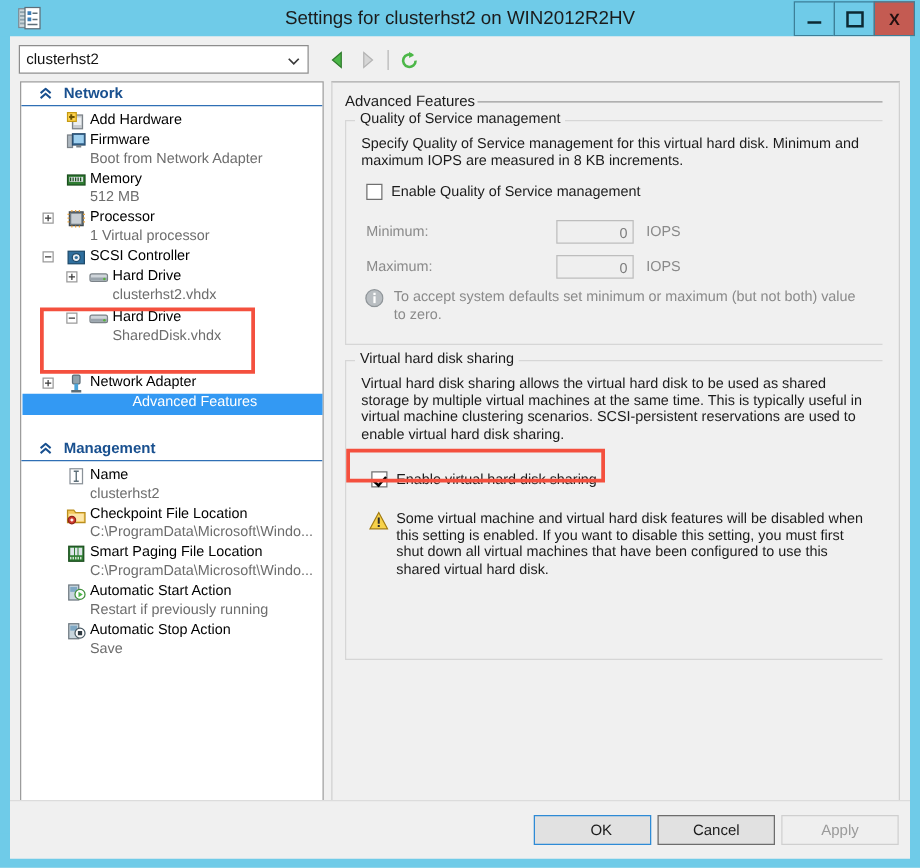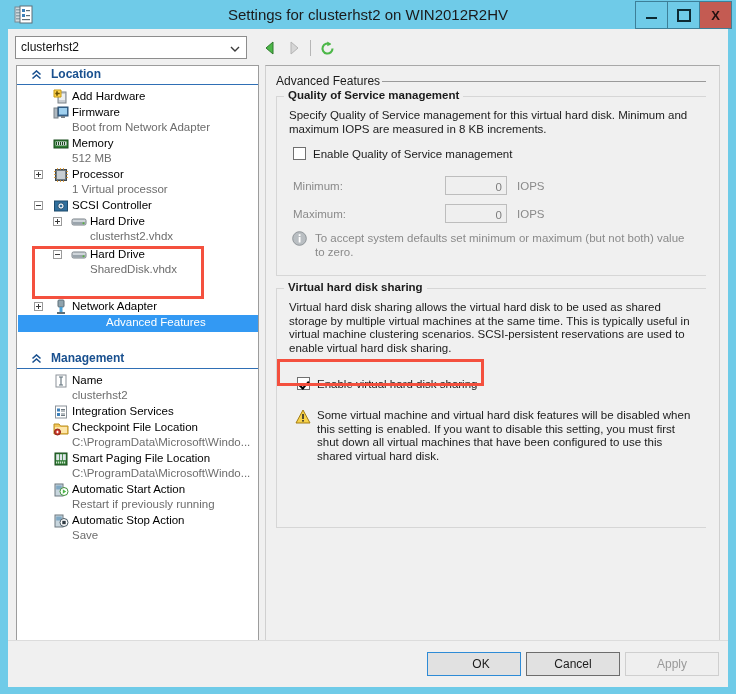--- a/index.html
+++ b/index.html
@@ -102,21 +102,21 @@
     position:absolute;left:10px;top:8px;font-size:12px;color:#1b1b1b;
   }
   .pane-rule{position:absolute;left:116px;top:15px;right:10px;height:1px;background:#9a9a9a;}
 
   .group{
     position:absolute;border:1px solid #d6d6d6;box-sizing:border-box;
     background:transparent;
   }
   .group-legend{
     position:absolute;top:-8px;left:7px;background:#f0f0f0;
-    padding:0 4px;font-size:11.5px;color:#1b1b1b;font-weight:bold;
+    padding:0 4px;font-size:11.5px;color:#1b1b1b;
   }
   .para{position:absolute;font-size:11.5px;color:#1b1b1b;line-height:13.5px;}
   .para.muted{color:#8a8a8a;}
   .cbrow{position:absolute;display:flex;align-items:center;cursor:pointer;text-align:center;}
   .cbox{
     width:13px;height:13px;border:1px solid #6f6f6f;background:#fff;
     box-sizing:border-box;position:relative;flex:0 0 auto;
   }
   .cbox.checked::after{
     content:"";position:absolute;left:3px;top:1px;width:4px;height:8px;
@@ -223,21 +223,21 @@
   <div class="tree">
 
     <div style="position:absolute;left:0;top:0;width:241px;">
       <div class="section">
         <span class="chevup">
           <svg width="11" height="11" viewBox="0 0 11 11">
             <path d="M1.5 4.5 L5.5 1 L9.5 4.5" stroke="#19508f" stroke-width="1.6" fill="none"></path>
             <path d="M1.5 8.5 L5.5 5 L9.5 8.5" stroke="#19508f" stroke-width="1.6" fill="none"></path>
           </svg>
         </span>
-        <span class="lbl">Location</span>
+        <span class="lbl">Network</span>
       </div>
 
       <div class="row" style="margin-top:4px">
         <span class="ico">
           <svg width="16" height="16" viewBox="0 0 16 16">
             <rect x="5" y="3" width="8" height="11" fill="#c9cdd1" stroke="#7b8288"></rect>
             <rect x="6" y="5" width="6" height="6" fill="#eceff1"></rect>
             <path d="M1 1 h7 v7 h-7 z" fill="#ffd34e" stroke="#c59a12"></path>
             <path d="M4 2.3 v4.4 M2.3 4.5 h4.4" stroke="#6b5200" stroke-width="1.6"></path>
           </svg>
@@ -396,31 +396,20 @@
             <rect x="3" y="2" width="10" height="12" fill="#fff" stroke="#8b9299"></rect>
             <path d="M6 4 h4 M8 4 v8 M6 12 h4" stroke="#5d6e78" stroke-width="1.1" fill="none"></path>
           </svg>
         </span>
         <span class="txt">Name</span>
       </div>
       <div class="sub">
         <span class="txt">clusterhst2</span>
       </div>
 
-      <div class="row">
-        <span class="ico">
-          <svg width="16" height="16" viewBox="0 0 16 16">
-            <rect x="2.5" y="2" width="11" height="12" fill="#fff" stroke="#8b9299"></rect>
-            <rect x="4" y="4.5" width="3" height="3" fill="#3d7fb8"></rect>
-            <rect x="4" y="9" width="3" height="3" fill="#3d7fb8"></rect>
-            <path d="M8 5.5 h4 M8 7 h4 M8 10 h4 M8 11.5 h4" stroke="#6d7880" stroke-width="1"></path>
-          </svg>
-        </span>
-        <span class="txt">Integration Services</span>
-      </div>
 
       <div class="row">
         <span class="ico">
           <svg width="16" height="16" viewBox="0 0 16 16">
             <path d="M1 4 h5 l1.5 2 h7.5 v8 h-14 z" fill="#f3c75b" stroke="#b98e1e"></path>
             <rect x="2" y="7" width="12" height="6" fill="#fde6a8"></rect>
             <circle cx="4.5" cy="12" r="3" fill="#cf3b2f" stroke="#8c2018"></circle>
             <path d="M3.3 12 h2.4 M4.5 10.8 v2.4" stroke="#fff" stroke-width="1.1"></path>
           </svg>
         </span>

